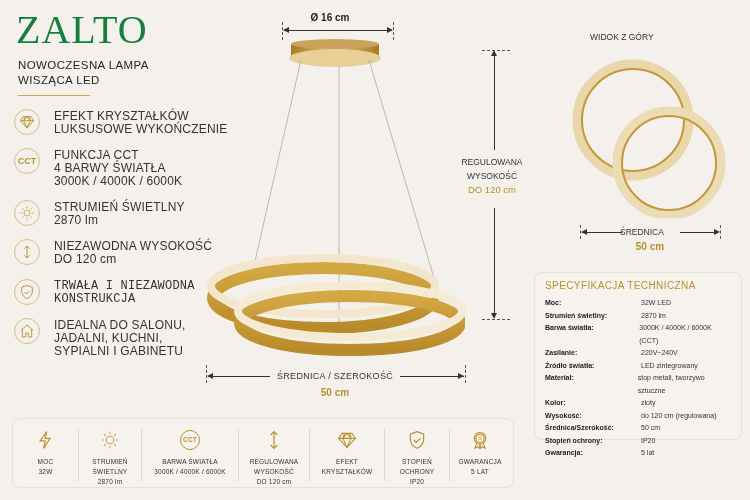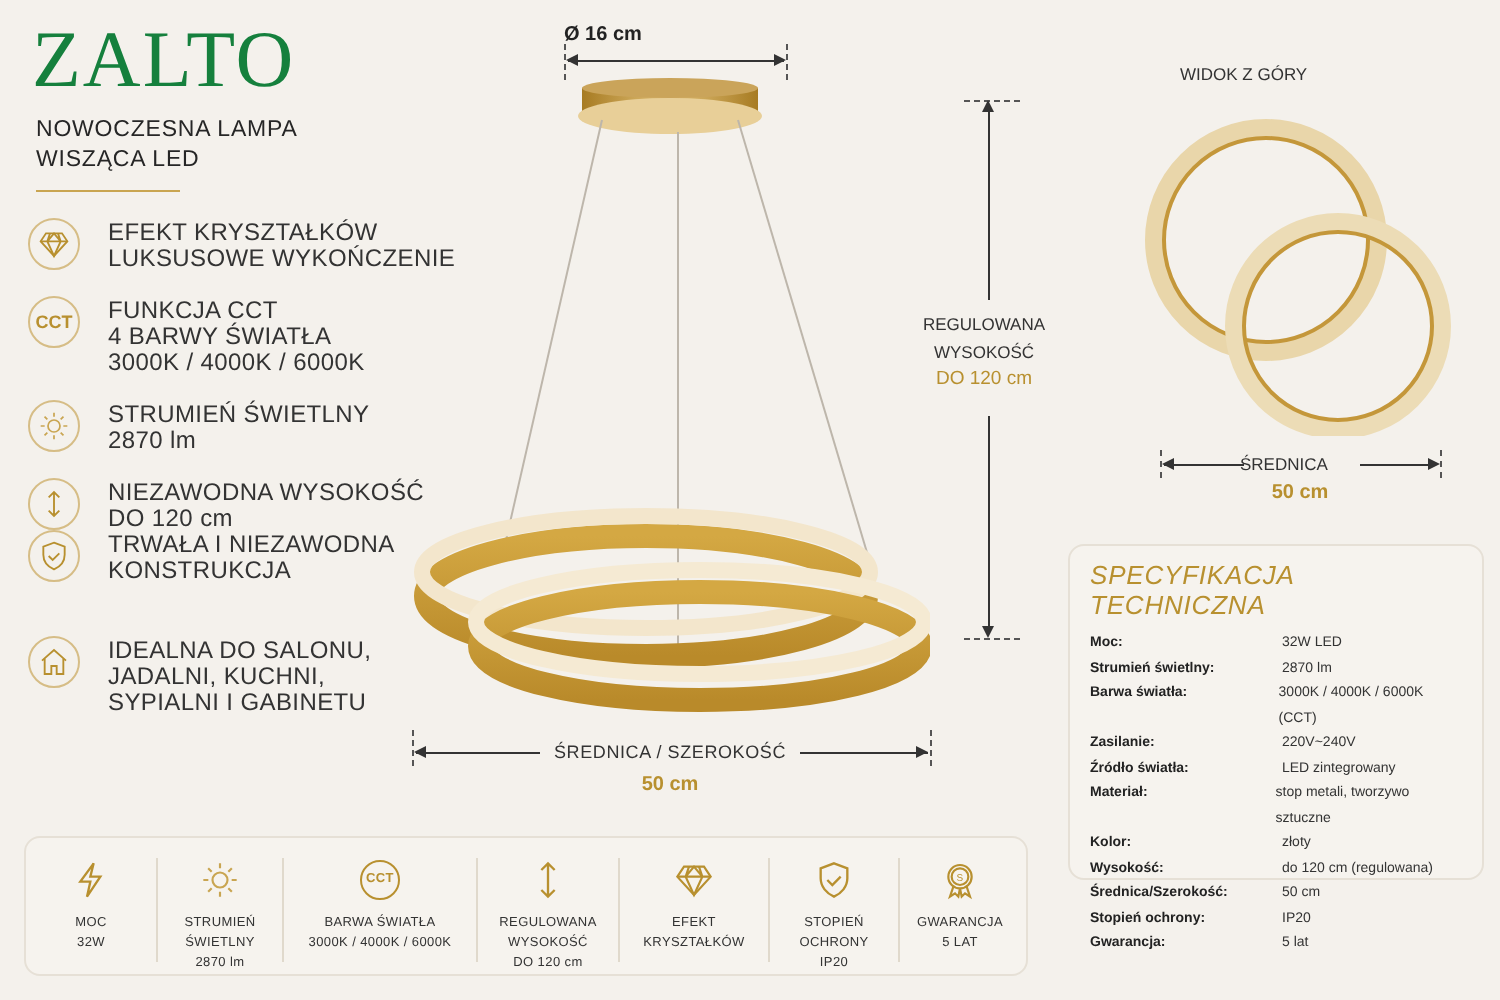--- a/index.html
+++ b/index.html
@@ -10,37 +10,37 @@
   .brand { left: 16px; top: 10px; font-family: "Liberation Serif", serif; font-size: 40px; color: #15803d; letter-spacing: 1px; line-height: 1; }
   .subtitle { left: 18px; top: 58px; font-size: 11.5px; line-height: 15px; color: #262626; letter-spacing: 0.4px; }
   .brand-rule { left: 18px; top: 95px; width: 72px; height: 1px; background: #c9a551; }
 
   .feat { left: 14px; display: flex; align-items: flex-start; }
   .feat .circle { width: 26px; height: 26px; border: 1px solid #d6bd86; border-radius: 50%; display:flex; align-items:center; justify-content:center; flex-shrink:0; }
   .feat .circle svg { width: 16px; height: 16px; }
   .feat .txt { margin-left: 14px; font-size: 12px; line-height: 13px; color: #333; letter-spacing: 0.2px; padding-top: 1px; }
   .cct-txt { font-size: 9px; font-weight: bold; color: #b8902f; }
 
-  .dim-top { left: 282px; top: 12px; width: 96px; text-align: left; font-size: 10px; font-weight: bold; color: #222; }
+  .dim-top { left: 282px; top: 12px; width: 96px; text-align: center; font-size: 10px; font-weight: bold; color: #222; }
   .dim-line-h { height: 1px; background: #333; }
   .dashed-v { width: 0; border-left: 1px dashed #555; }
   .dashed-h { height: 0; border-top: 1px dashed #555; }
 
   .height-label { left: 452px; top: 155px; width: 80px; text-align: center; font-size: 8.5px; line-height: 14px; color: #333; }
   .gold-text { color: #b8902f; font-weight: normal; font-size: 9.5px; }
 
   .topview-title { left: 590px; top: 32px; width: 100px; font-size: 8.5px; color: #333; }
   .srednica-small { left: 620px; top: 227px; width: 60px; text-align: left; font-size: 8.5px; color: #333; }
   .srednica-small-val { left: 620px; top: 241px; width: 60px; text-align: center; font-size: 10px; color: #b8902f; font-weight: bold; }
 
   .width-label { left: 270px; top: 371px; width: 130px; text-align: center; font-size: 9px; color: #333; letter-spacing: 0.3px; background: #f4f1ec; }
   .width-val { left: 300px; top: 387px; width: 70px; text-align: center; font-size: 10px; color: #b8902f; font-weight: bold; }
 
   .spec { left: 534px; top: 272px; width: 208px; height: 168px; border: 1px solid #e6e0d6; border-radius: 8px; background: #f6f3ee; padding: 7px 10px 0 10px; }
-  .spec-title { font-size: 13px; color: #b8902f; letter-spacing: 0.4px; margin-bottom: 6px; font-style: italic; }
+  .spec-title { font-size: 10px; color: #b8902f; letter-spacing: 0.4px; margin-bottom: 6px; }
   .spec-row { display: flex; font-size: 7px; line-height: 12.5px; }
   .spec-row .k { width: 96px; font-weight: bold; color: #222; }
   .spec-row .v { color: #333; }
 
   .bottom { left: 12px; top: 418px; width: 502px; height: 70px; border: 1px solid #e6e0d6; border-radius: 8px; background: #f6f3ee; display: flex; align-items: flex-start; padding-top: 8px; }
   .b-item { text-align: center; font-size: 6.5px; line-height: 10px; color: #333; letter-spacing: 0.2px; position: relative; }
   .b-item .ic { height: 26px; display:flex; align-items:center; justify-content:center; margin-bottom: 4px; }
   .b-item .ic svg { width: 20px; height: 20px; }
   .b-sep { width: 1px; height: 52px; background: #e0d9cc; margin-top: 2px; }
 </style>
@@ -96,21 +96,21 @@
     <svg viewBox="0 0 24 24" fill="none" stroke="#b8902f" stroke-width="1.4">
         <path d="M12 3v18M8 7l4-4 4 4M8 17l4 4 4-4"></path>
       </svg>
   </div>
   <div class="txt">
     <div>NIEZAWODNA WYSOKOŚĆ</div>
     <div>DO 120 cm</div>
   </div>
 </div>
 
-<div class="abs feat" style="top:265px;">
+<div class="abs feat" style="top:279px;font-family:Liberation Mono, monospace;">
   <div class="circle">
     <svg viewBox="0 0 24 24" fill="none" stroke="#b8902f" stroke-width="1.4">
         <path d="M12 2l8 3v6c0 5-3.5 9-8 11-4.5-2-8-6-8-11V5z"></path>
         <path d="M8 12l3 3 5-5"></path>
       </svg>
   </div>
   <div class="txt">
     <div>TRWAŁA I NIEZAWODNA</div>
     <div>KONSTRUKCJA</div>
   </div>

